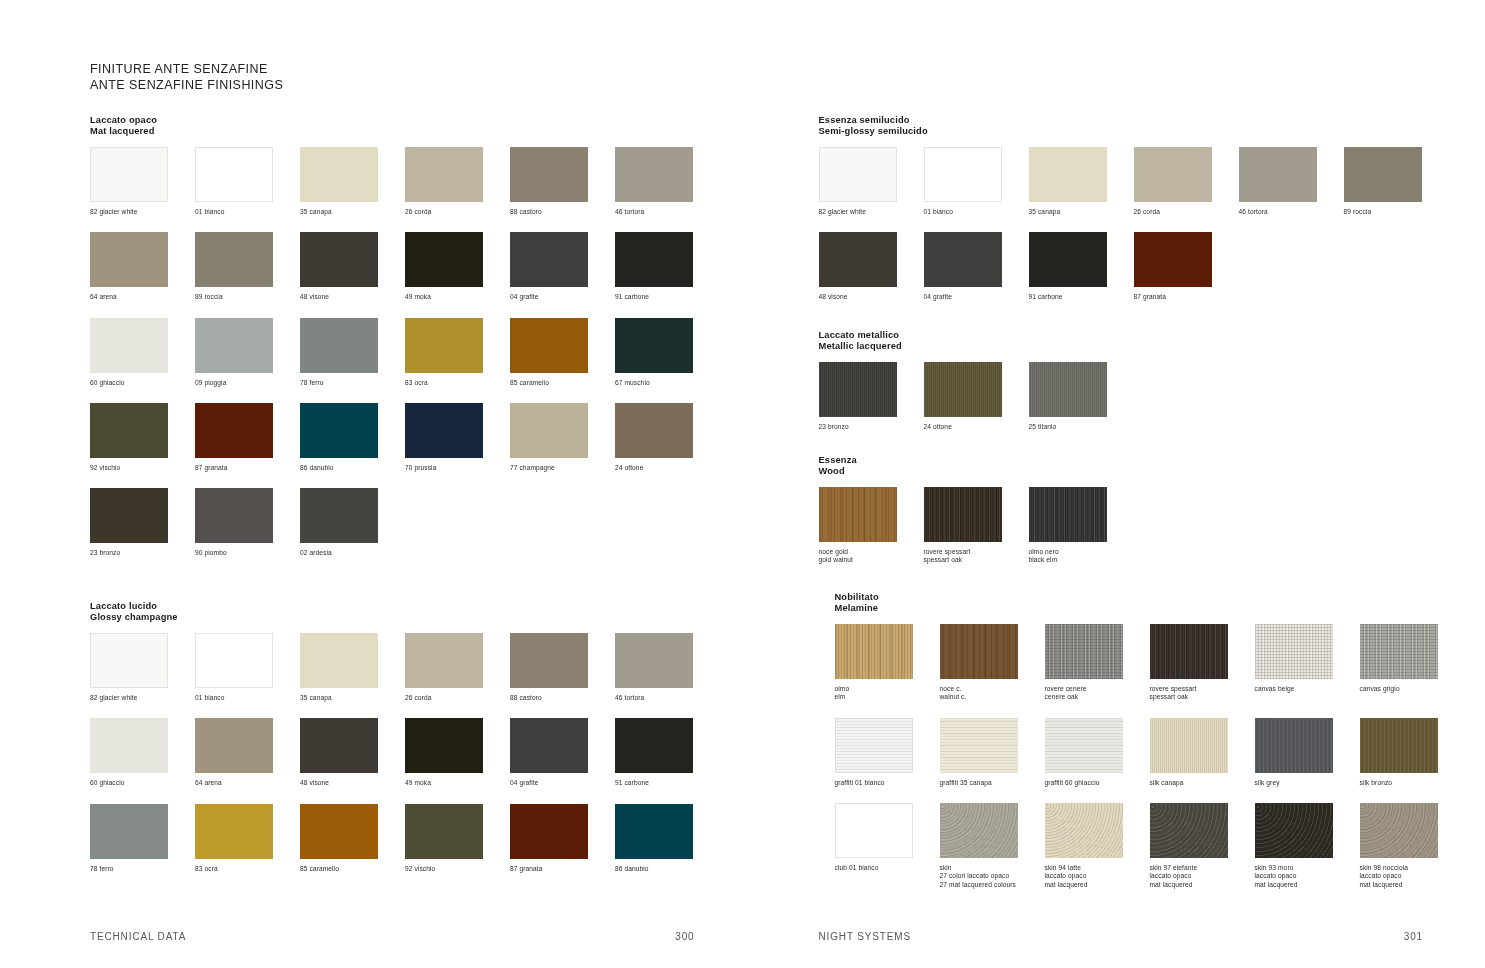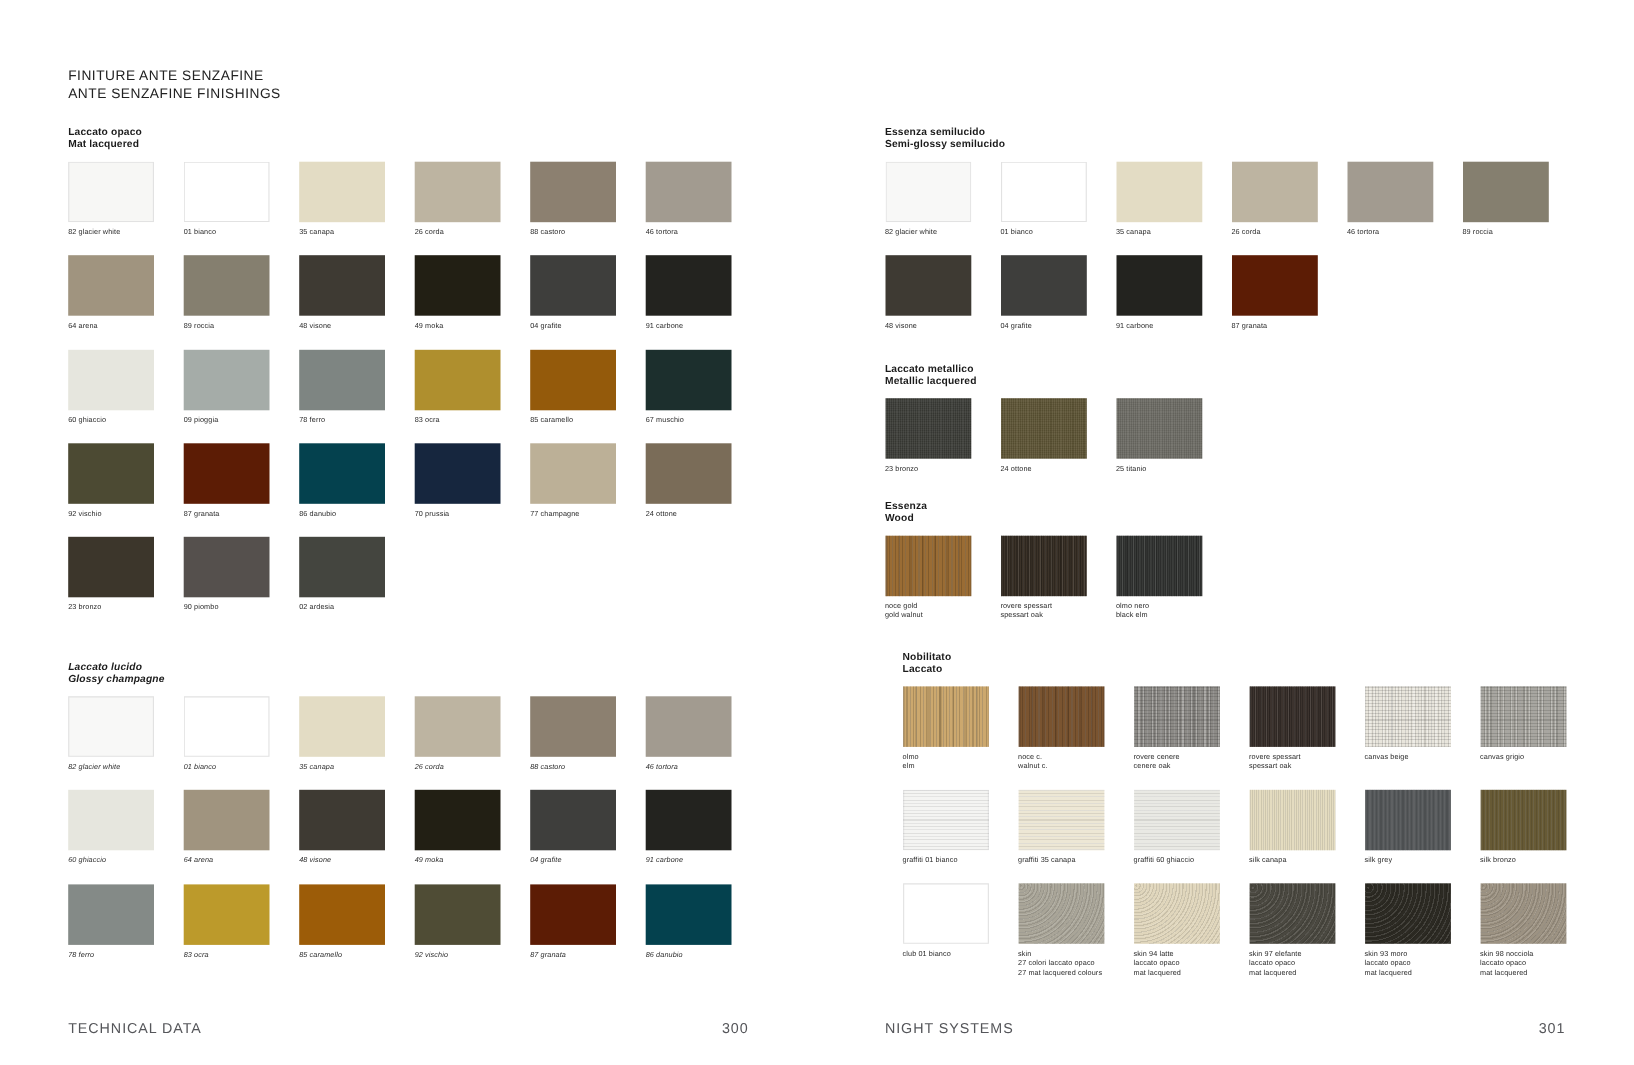--- a/index.html
+++ b/index.html
@@ -3,21 +3,21 @@
 <meta charset="utf-8">
 <style>
   * { box-sizing: border-box; margin: 0; padding: 0; }
   html, body {
     width: 1485px; height: 968px;
     background: #ffffff;
     font-family: "Liberation Sans", sans-serif;
     color: #2a2a2a;
     overflow: hidden;
   }
-  .spread { position: relative; width: 1485px; height: 968px; display: flex; }
+  .spread { position: relative; width: 1485px; height: 968px; display: flex; padding-left: 28px; }
   .page { position: relative; width: 742.5px; height: 968px; }
   .page-right { width: 742.5px; }
 
   .doc-title {
     position: absolute; left: 62px; top: 62px;
     font-size: 12.5px; line-height: 15.5px;
     letter-spacing: 0.45px; color: #222;
   }
   .doc-title div { white-space: nowrap; }
 
@@ -44,21 +44,21 @@
     margin-top: 6px;
     font-size: 6.6px; line-height: 8.4px;
     color: #2b2b2b; letter-spacing: 0.1px;
     width: 100px;
   }
   .label div { white-space: nowrap; }
 
   .footer {
     position: absolute; left: 62px; right: 62px; bottom: 26px;
     display: flex; justify-content: space-between;
-    font-size: 13px; letter-spacing: 0.85px; color: #55565a;
+    font-size: 10px; letter-spacing: 0.85px; color: #55565a;
   }
 
   
   .tex-wood::after, .tex-grain::after, .tex-canvas::after,
   .tex-graffiti::after, .tex-silk::after, .tex-skin::after,
   .tex-metal::after {
     content: ""; position: absolute; inset: 0;
   }
   .tex-wood::after {
     background-image:
@@ -284,21 +284,21 @@
             </div>
             <div class="cell">
               <div class="swatch" style="background: rgb(68, 69, 63);"></div>
               <div class="label">
                 <div>02 ardesia</div>
               </div>
             </div>
           </div>
         </div>
       </div>
-    <div class="section" id="L1" style="left:62px; top:601px;font-style:italic;">
+    <div class="section" id="L1" style="left:62px; top:601px;">
         <div class="section-head">
           <div>Laccato lucido</div>
           <div>Glossy champagne</div>
         </div>
         <div class="grid">
           <div class="row">
             <div class="cell">
               <div class="swatch bordered" style="background: rgb(248, 248, 247);"></div>
               <div class="label">
                 <div>82 glacier white</div>
@@ -549,21 +549,21 @@
                 <div>olmo nero</div>
                 <div>black elm</div>
               </div>
             </div>
           </div>
         </div>
       </div>
     <div class="section" id="R3" style="left:62px; top:592px;margin-left:16px;">
         <div class="section-head">
           <div>Nobilitato</div>
-          <div>Laccato</div>
+          <div>Melamine</div>
         </div>
         <div class="grid">
           <div class="row">
             <div class="cell">
               <div class="swatch tex-wood" style="background: rgb(204, 168, 110);"></div>
               <div class="label">
                 <div>olmo</div>
                 <div>elm</div>
               </div>
             </div>

